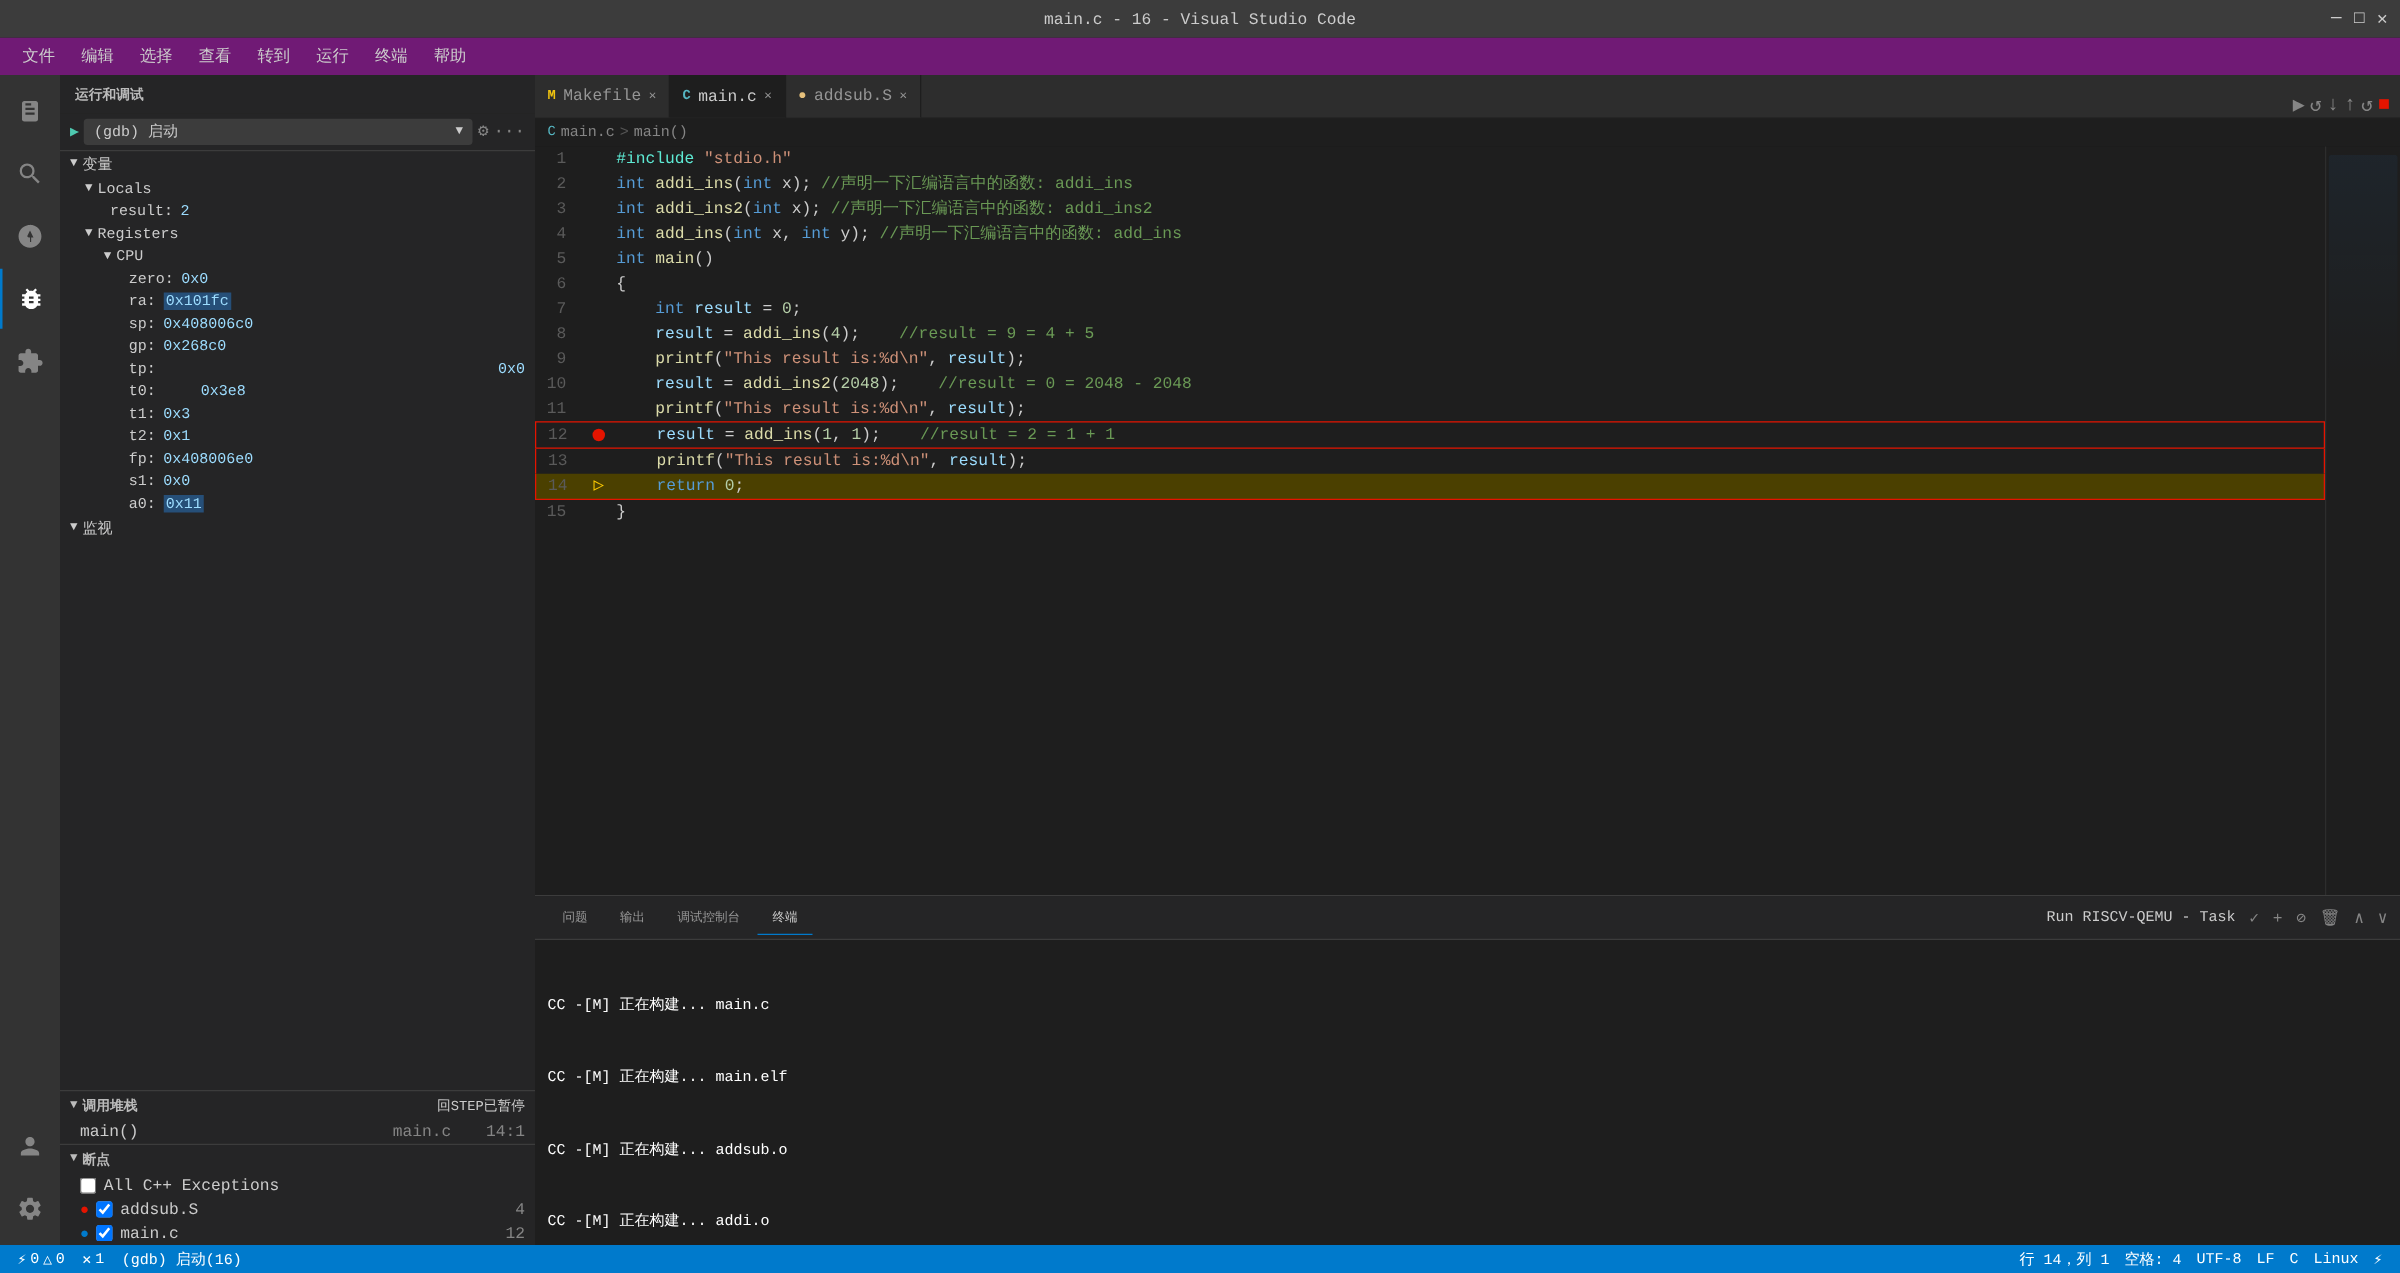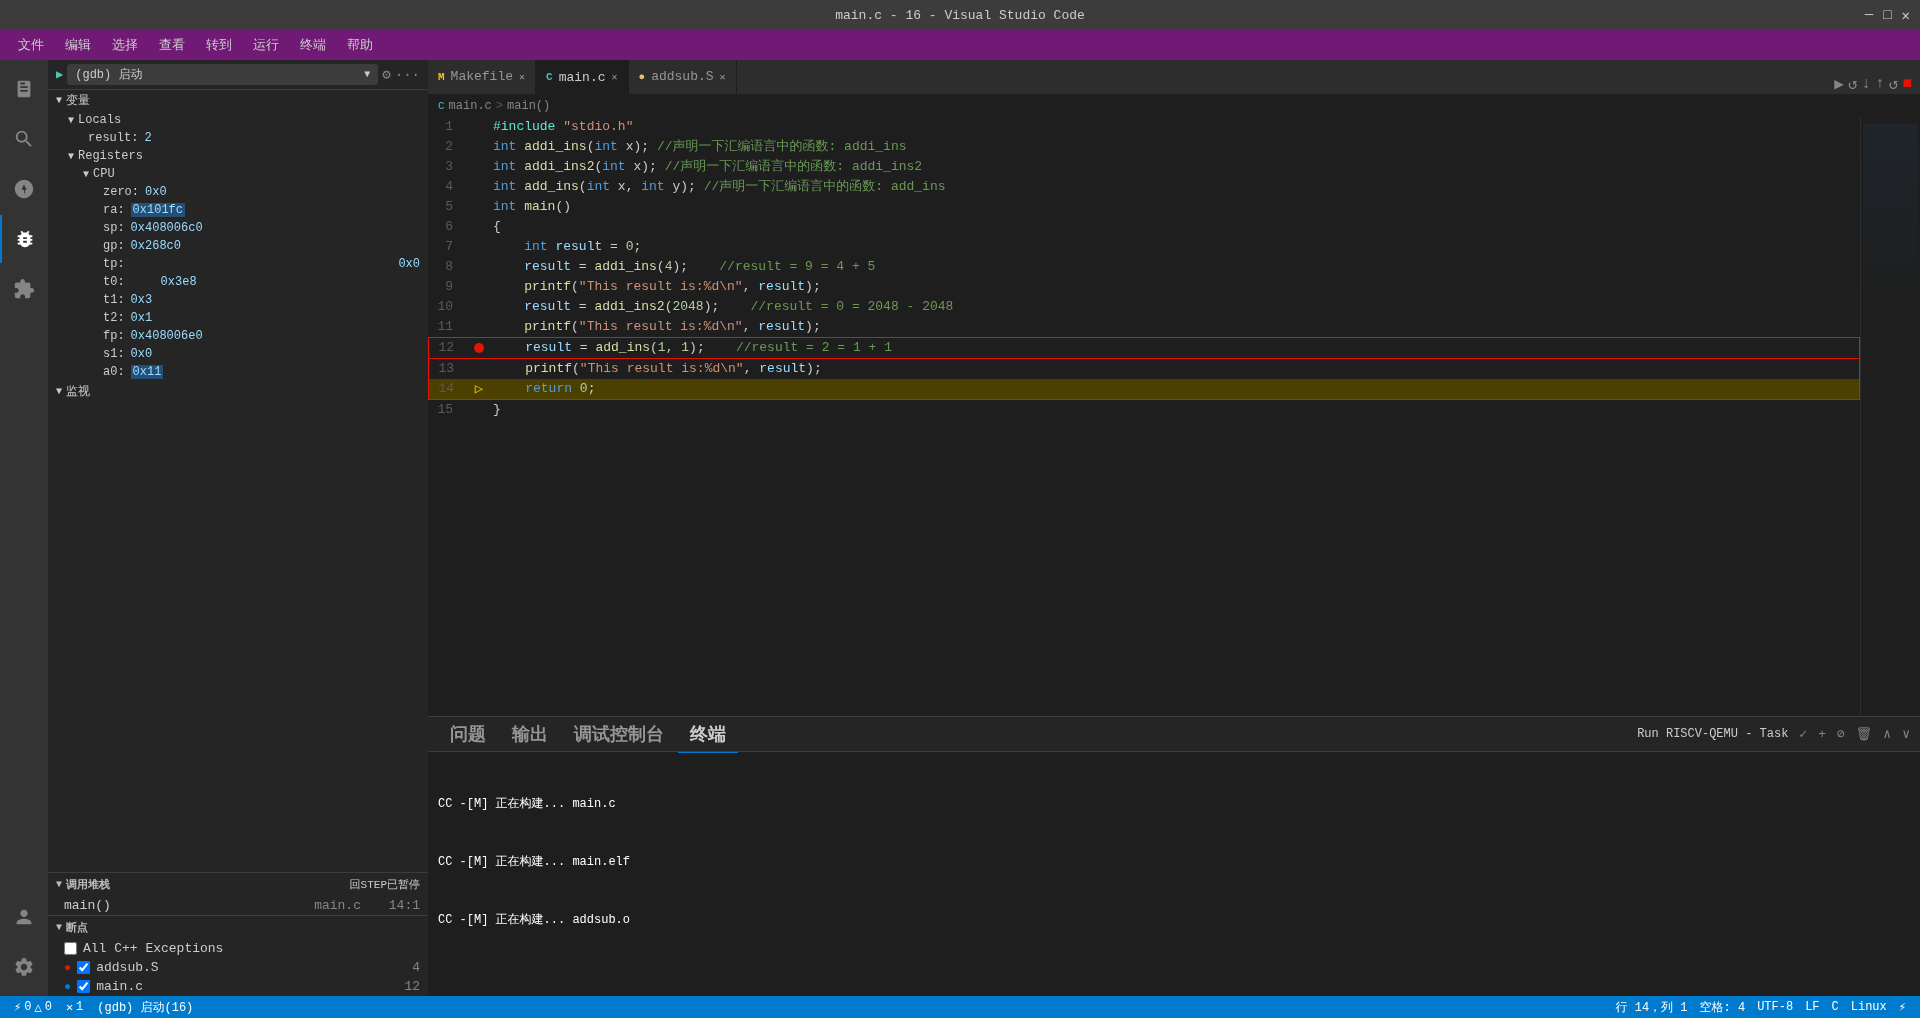--- a/index.html
+++ b/index.html
@@ -269,23 +269,22 @@
       background: #252526;
       display: flex;
       align-items: center;
       border-bottom: 1px solid #3c3c3c;
       padding: 0 10px;
       gap: 2px;
     }
     .panel-tab {
       padding: 6px 12px;
       color: #969696;
-      font-size: 18px;
+      font-size: 10px;
       cursor: pointer;
-      font-weight: bold;
     }
     .panel-tab.active {
       color: #cccccc;
       border-bottom: 1px solid #007acc;
     }
     .panel-tab-actions {
       margin-left: auto;
       display: flex;
       align-items: center;
       gap: 11px;
@@ -400,20 +399,21 @@
       </div>
       <div class="activity-icon">
         <svg width="22" height="22" viewBox="0 0 24 24" fill="#858585">
             <path d="M19.14 12.94c.04-.3.06-.61.06-.94 0-.32-.02-.64-.07-.94l2.03-1.58c.18-.14.23-.41.12-.61l-1.92-3.32c-.12-.22-.37-.29-.59-.22l-2.39.96c-.5-.38-1.03-.7-1.62-.94l-.36-2.54c-.04-.24-.24-.41-.48-.41h-3.84c-.24 0-.43.17-.47.41l-.36 2.54c-.59.24-1.13.57-1.62.94l-2.39-.96c-.22-.08-.47 0-.59.22L2.74 8.87c-.12.21-.08.47.12.61l2.03 1.58c-.05.3-.09.63-.09.94s.02.64.07.94l-2.03 1.58c-.18.14-.23.41-.12.61l1.92 3.32c.12.22.37.29.59.22l2.39-.96c.5.38 1.03.7 1.62.94l.36 2.54c.05.24.24.41.48.41h3.84c.24 0 .44-.17.47-.41l.36-2.54c.59-.24 1.13-.56 1.62-.94l2.39.96c.22.08.47 0 .59-.22l1.92-3.32c.12-.22.07-.47-.12-.61l-2.01-1.58zM12 15.6c-1.98 0-3.6-1.62-3.6-3.6s1.62-3.6 3.6-3.6 3.6 1.62 3.6 3.6-1.62 3.6-3.6 3.6z"></path>
           </svg>
       </div>
     </div>
   </div>
 
   <div class="sidebar">
+    <div class="sidebar-header">运行和调试</div>
 
     <div style="display:flex;align-items:center;background:#252526;padding:4px 8px;gap:4px;border-bottom:1px solid #3c3c3c;">
       <span style="color:#4ec9b0;font-size:12px;">▶</span>
       <div style="display:flex;align-items:center;background:#3c3c3c;border-radius:3px;padding:2px 8px;gap:4px;flex:1;">
         <span style="color:#cccccc;font-size:12px;">(gdb) 启动</span>
         <span style="color:#cccccc;font-size:10px;margin-left:auto;">▼</span>
       </div>
       <span style="color:#858585;font-size:14px;">⚙</span>
       <span style="color:#858585;font-size:14px;">···</span>
     </div>
@@ -694,20 +694,21 @@
             <span>🗑</span>
             <span>∧</span>
             <span>∨</span>
           </div>
         </div>
         <div class="panel-content">
           <div class="terminal-text">
             <div>CC -[M] 正在构建... main.c</div>
             <div>CC -[M] 正在构建... main.elf</div>
             <div>CC -[M] 正在构建... addsub.o</div>
+            <div>CC -[M] 正在构建... addi.o</div>
             
           </div>
 
         </div>
       </div>
     </div>
   </div>
 </div>
 
 <div class="status-bar">

